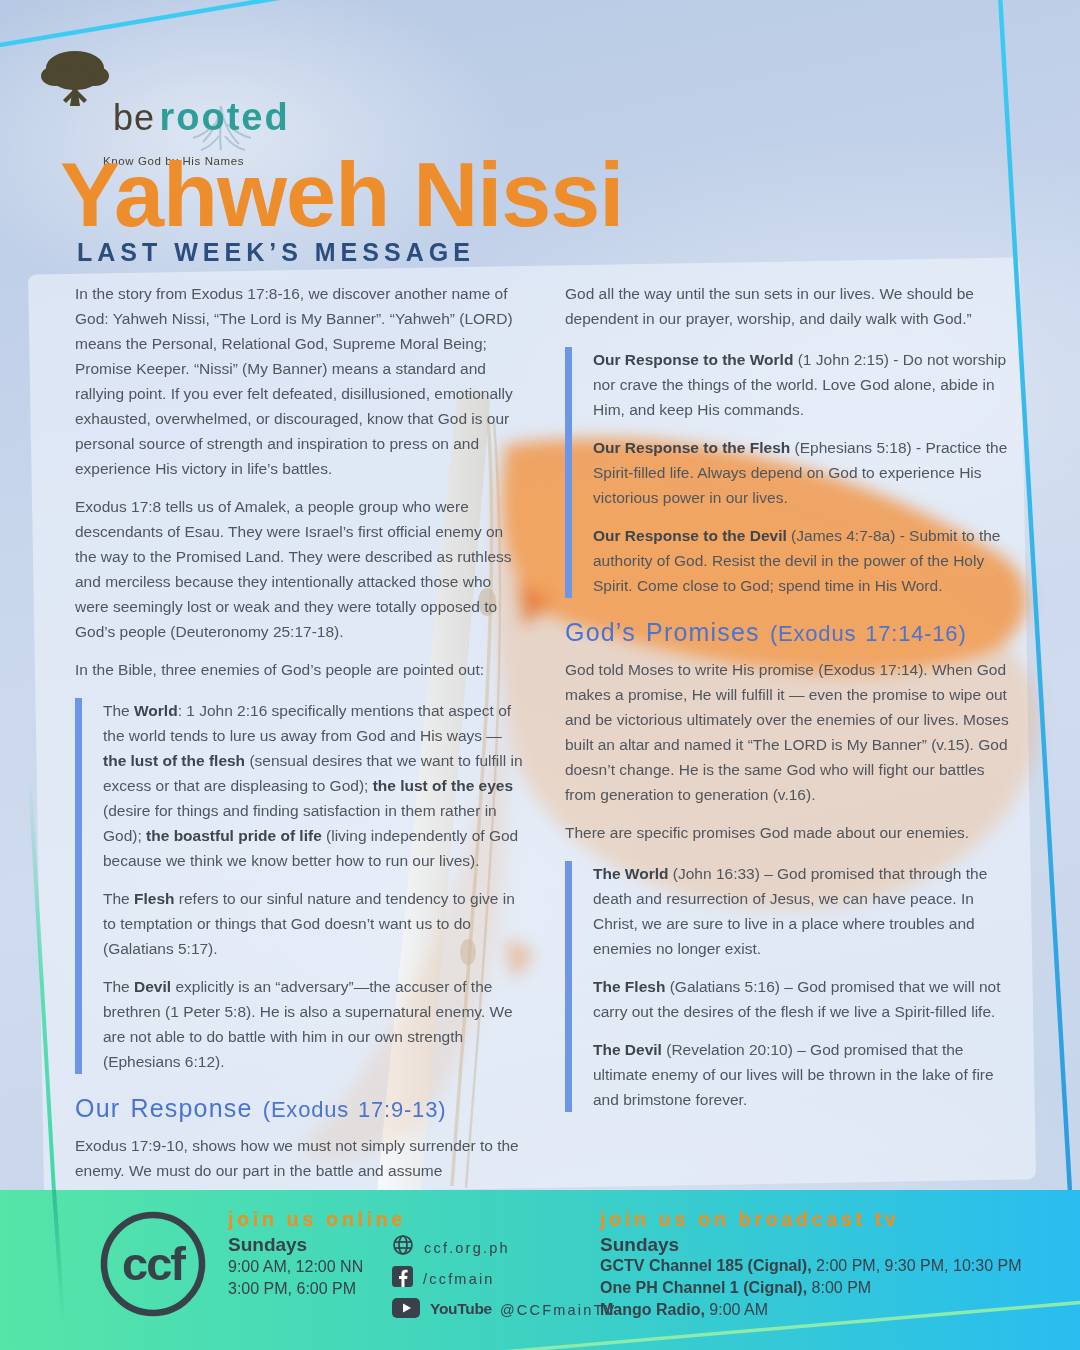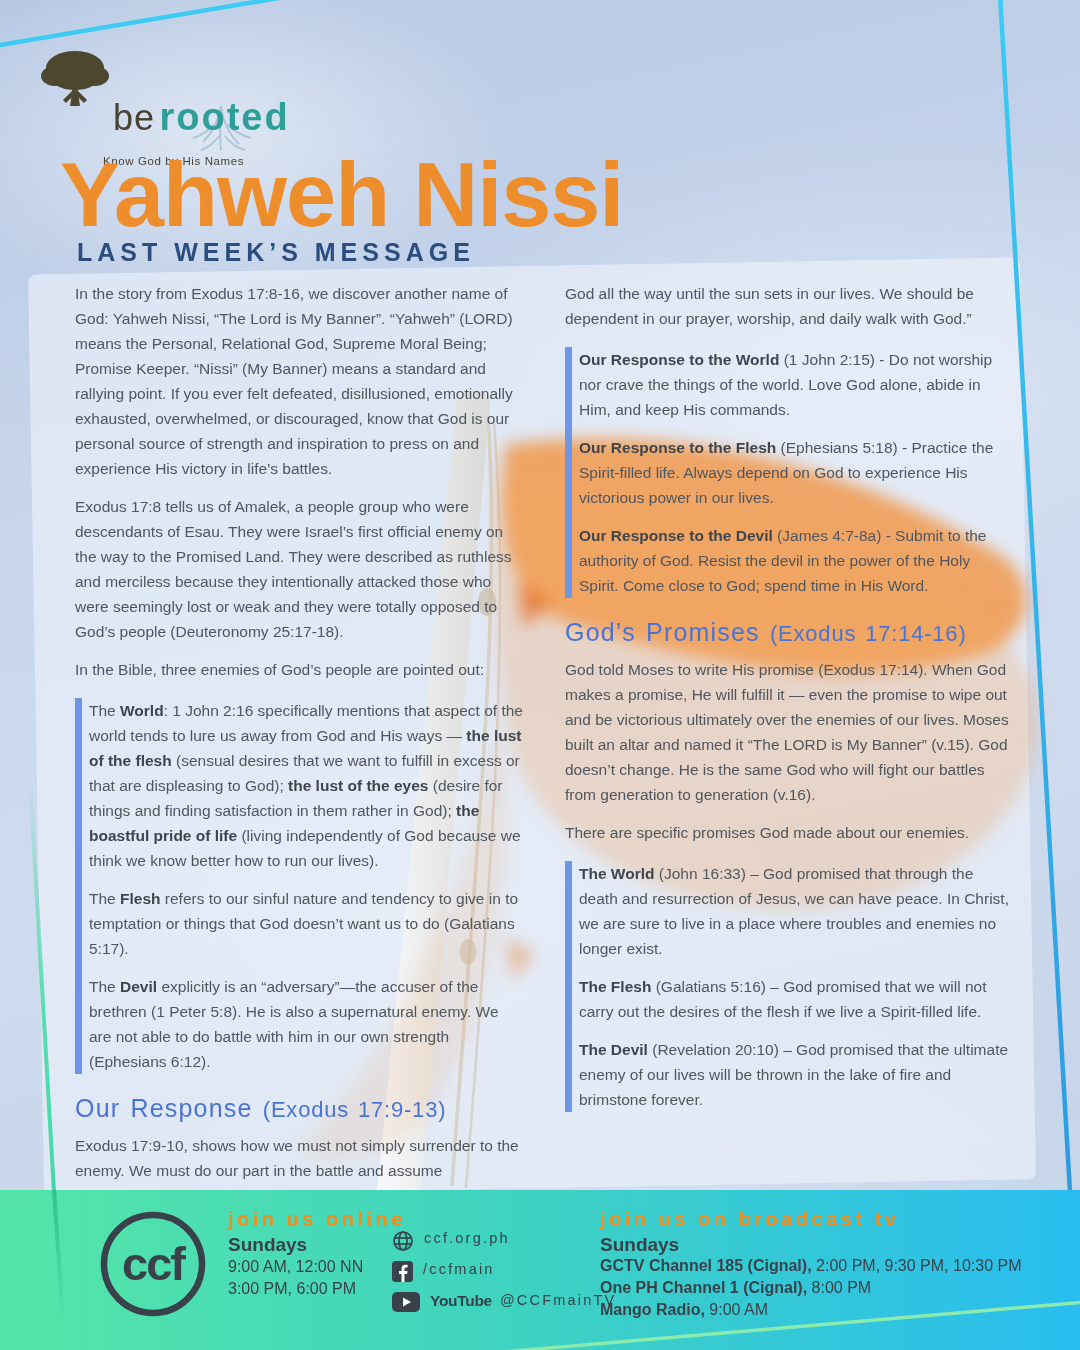--- a/index.html
+++ b/index.html
@@ -31,35 +31,35 @@
   
   .col{position:absolute;top:281px;width:448px;z-index:3;font-size:15.5px;line-height:25px;
        color:#50565E;}
   .col-left{left:75px;}
   .col-right{left:565px;}
   .col p{margin:0 0 13px 0;}
   .col b{color:#3F454D;}
   .col h2{margin:22px 0 11px 0;font-weight:normal;color:#4A74D2;font-size:25px;
           letter-spacing:1.2px;word-spacing:2px;white-space:nowrap;}
   .col h2 .hr{font-size:22px;letter-spacing:.8px;}
-  .quote{border-left:7px solid #6E96E8;padding-left:7px;margin:16px 0 16px 0;}
+  .quote{border-left:7px solid #6E96E8;padding-left:21px;margin:16px 0 16px 0;}
   .quote p:last-child{margin-bottom:0;}
   
   .footer{position:absolute;left:0;top:1190px;width:1080px;height:160px;z-index:4;
           background:linear-gradient(90deg,#55E5A8 0%,#3FD3C0 46%,#29BDF0 100%);
           color:#39424A;}
   .footer-lines{position:absolute;inset:0;pointer-events:none;}
   .ccf-badge{position:absolute;left:97px;top:18px;}
   .f-head{position:absolute;font-size:20px;font-weight:bold;color:#F28D1E;
           letter-spacing:3.5px;white-space:nowrap;}
   .f-day{position:absolute;font-size:19px;font-weight:bold;white-space:nowrap;}
   .f-line{position:absolute;font-size:16px;white-space:nowrap;}
   .f-line b{font-weight:bold;}
   .links{position:absolute;left:392px;top:40px;}
-  .link-row{display:flex;align-items:flex-start;height:26px;margin-bottom:5px;}
+  .link-row{display:flex;align-items:flex-end;height:26px;margin-bottom:5px;}
   .link-row svg{margin-right:10px;}
   .link-label{font-size:14.5px;letter-spacing:2.2px;}
   .yt-word{font-size:15.5px;font-weight:bold;margin-right:8px;letter-spacing:-.3px;}
 </style>
 </head>
 <body>
 
 <div class="page">
 
   <div class="sky"></div>

